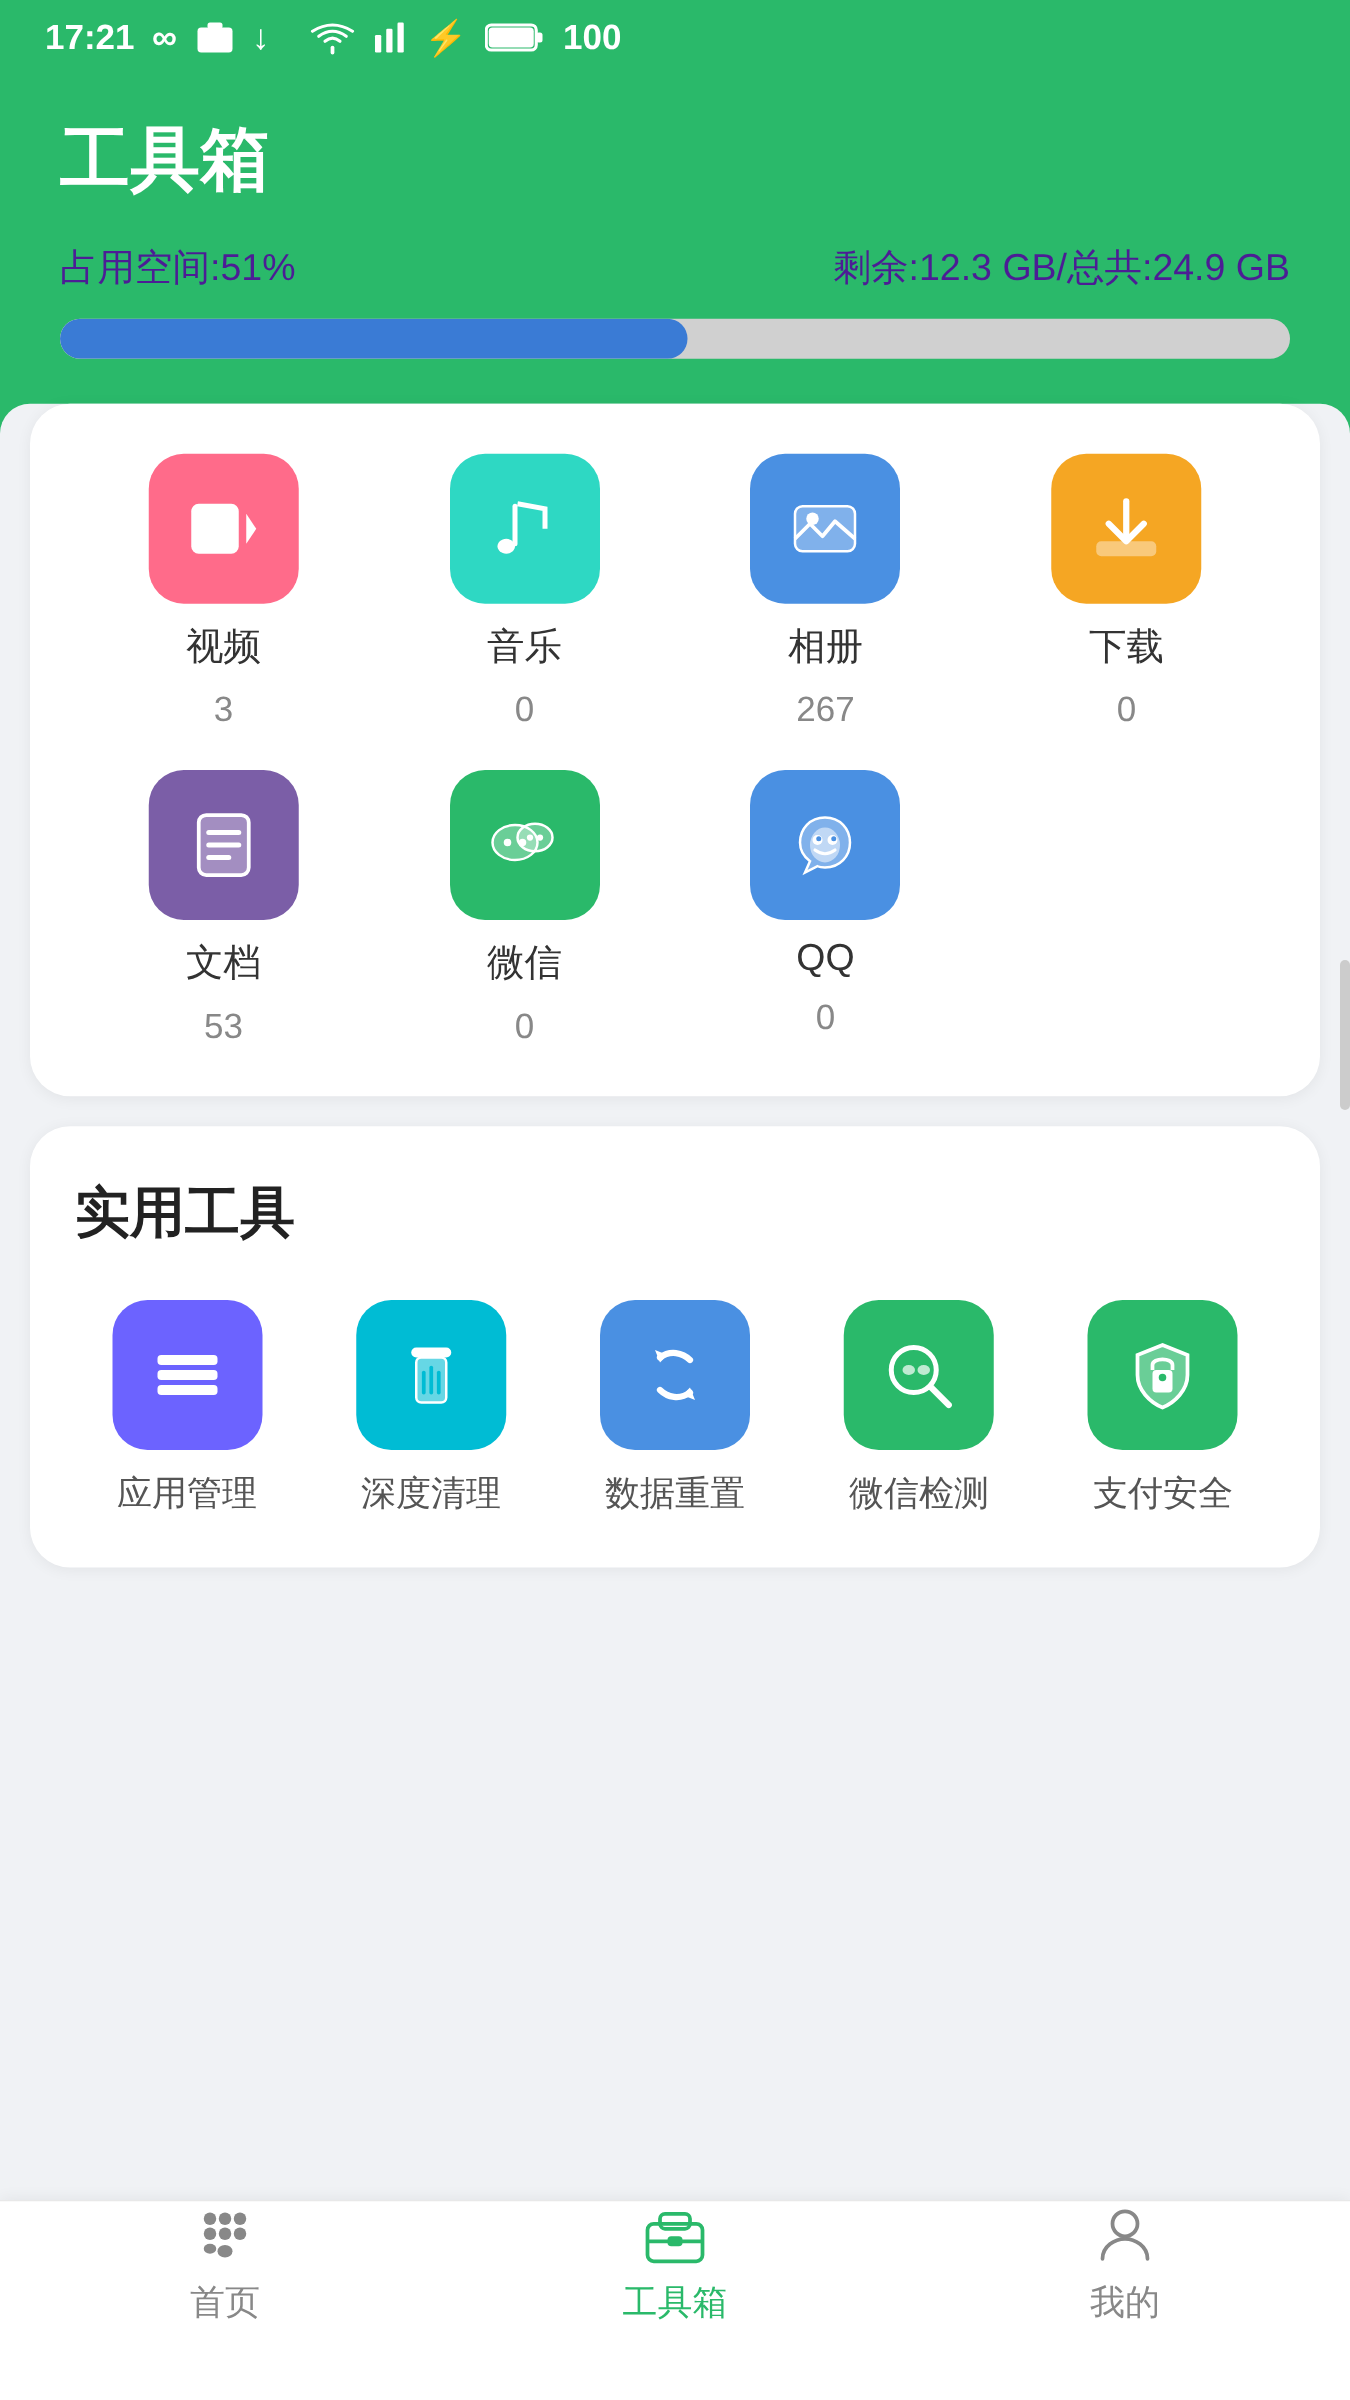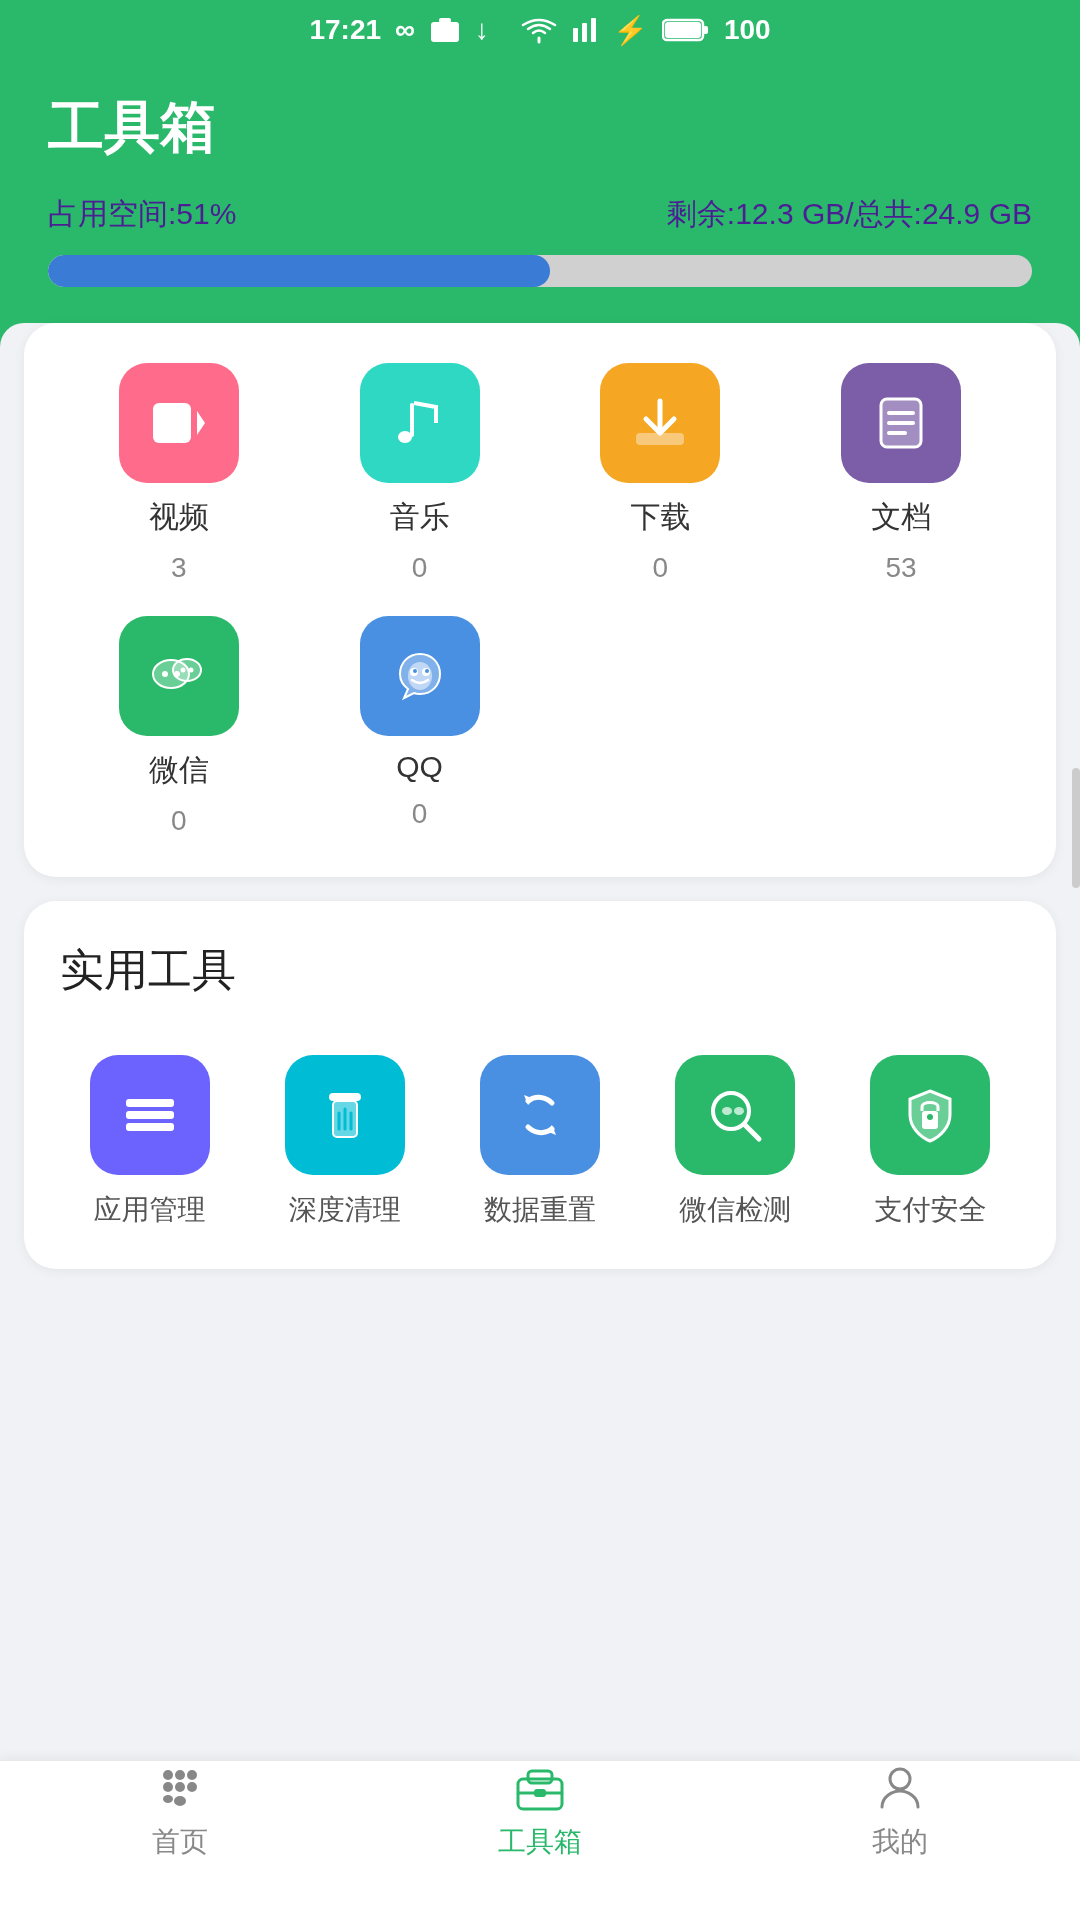--- a/index.html
+++ b/index.html
@@ -12,22 +12,22 @@
       overflow-x: hidden;
     }
 
     
     .status-bar {
       background: #2ab96a;
       width: 100%;
       height: 60px;
       display: flex;
       align-items: center;
-      justify-content: center;
-      padding: 0 53px;
+      justify-content: flex-start;
+      padding: 0 36px;
       color: white;
       font-size: 28px;
       font-weight: 600;
       gap: 32px;
     }
     .status-left { display: flex; align-items: center; gap: 14px; }
     .status-right { display: flex; align-items: center; gap: 14px; }
 
     
     .header {
@@ -106,23 +106,23 @@
       font-weight: 500;
     }
     .item-count {
       font-size: 28px;
       color: #888;
     }
 
     
     .section-title {
       font-size: 44px;
-      font-weight: 400;
+      font-weight: 700;
       color: #222;
-      margin-bottom: 55px;
+      margin-bottom: 40px;
     }
 
     .tools-grid {
       display: grid;
       grid-template-columns: repeat(5, 1fr);
       gap: 40px 16px;
     }
 
     .tool-item {
       display: flex;
@@ -275,20 +275,31 @@
           <svg width="60" height="60" viewBox="0 0 60 60" fill="none">
             <path d="M22 44 C22 47 19 50 15 50 C11 50 8 47 8 44 C8 41 11 38 15 38 C19 38 22 41 22 44Z" fill="white"></path>
             <rect x="20" y="10" width="4" height="34" rx="2" fill="white"></rect>
             <path d="M24 10 L46 14 L46 30" stroke="white" stroke-width="4" fill="none"></path>
           </svg>
         </div>
         <span class="item-label">音乐</span>
         <span class="item-count">0</span>
       </div>
 
+      <div class="grid-item">
+        <div class="icon-box" style="background:#4a90e2;">
+          <svg width="60" height="60" viewBox="0 0 60 60" fill="none">
+            <rect x="6" y="12" width="48" height="36" rx="6" fill="white" fill-opacity="0.3" stroke="white" stroke-width="2"></rect>
+            <path d="M6 38 L18 26 L28 36 L38 24 L54 38" stroke="white" stroke-width="3" fill="none" stroke-linejoin="round"></path>
+            <circle cx="20" cy="22" r="5" fill="white"></circle>
+          </svg>
+        </div>
+        <span class="item-label">相册</span>
+        <span class="item-count">267</span>
+      </div>
 
 
       <div class="grid-item">
         <div class="icon-box" style="background:#f5a623;">
           <svg width="60" height="60" viewBox="0 0 60 60" fill="none">
             <rect x="6" y="40" width="48" height="12" rx="4" fill="white" fill-opacity="0.4"></rect>
             <line x1="30" y1="8" x2="30" y2="38" stroke="white" stroke-width="5" stroke-linecap="round"></line>
             <polyline points="16,26 30,40 44,26" stroke="white" stroke-width="5" fill="none" stroke-linejoin="round" stroke-linecap="round"></polyline>
           </svg>
         </div>

